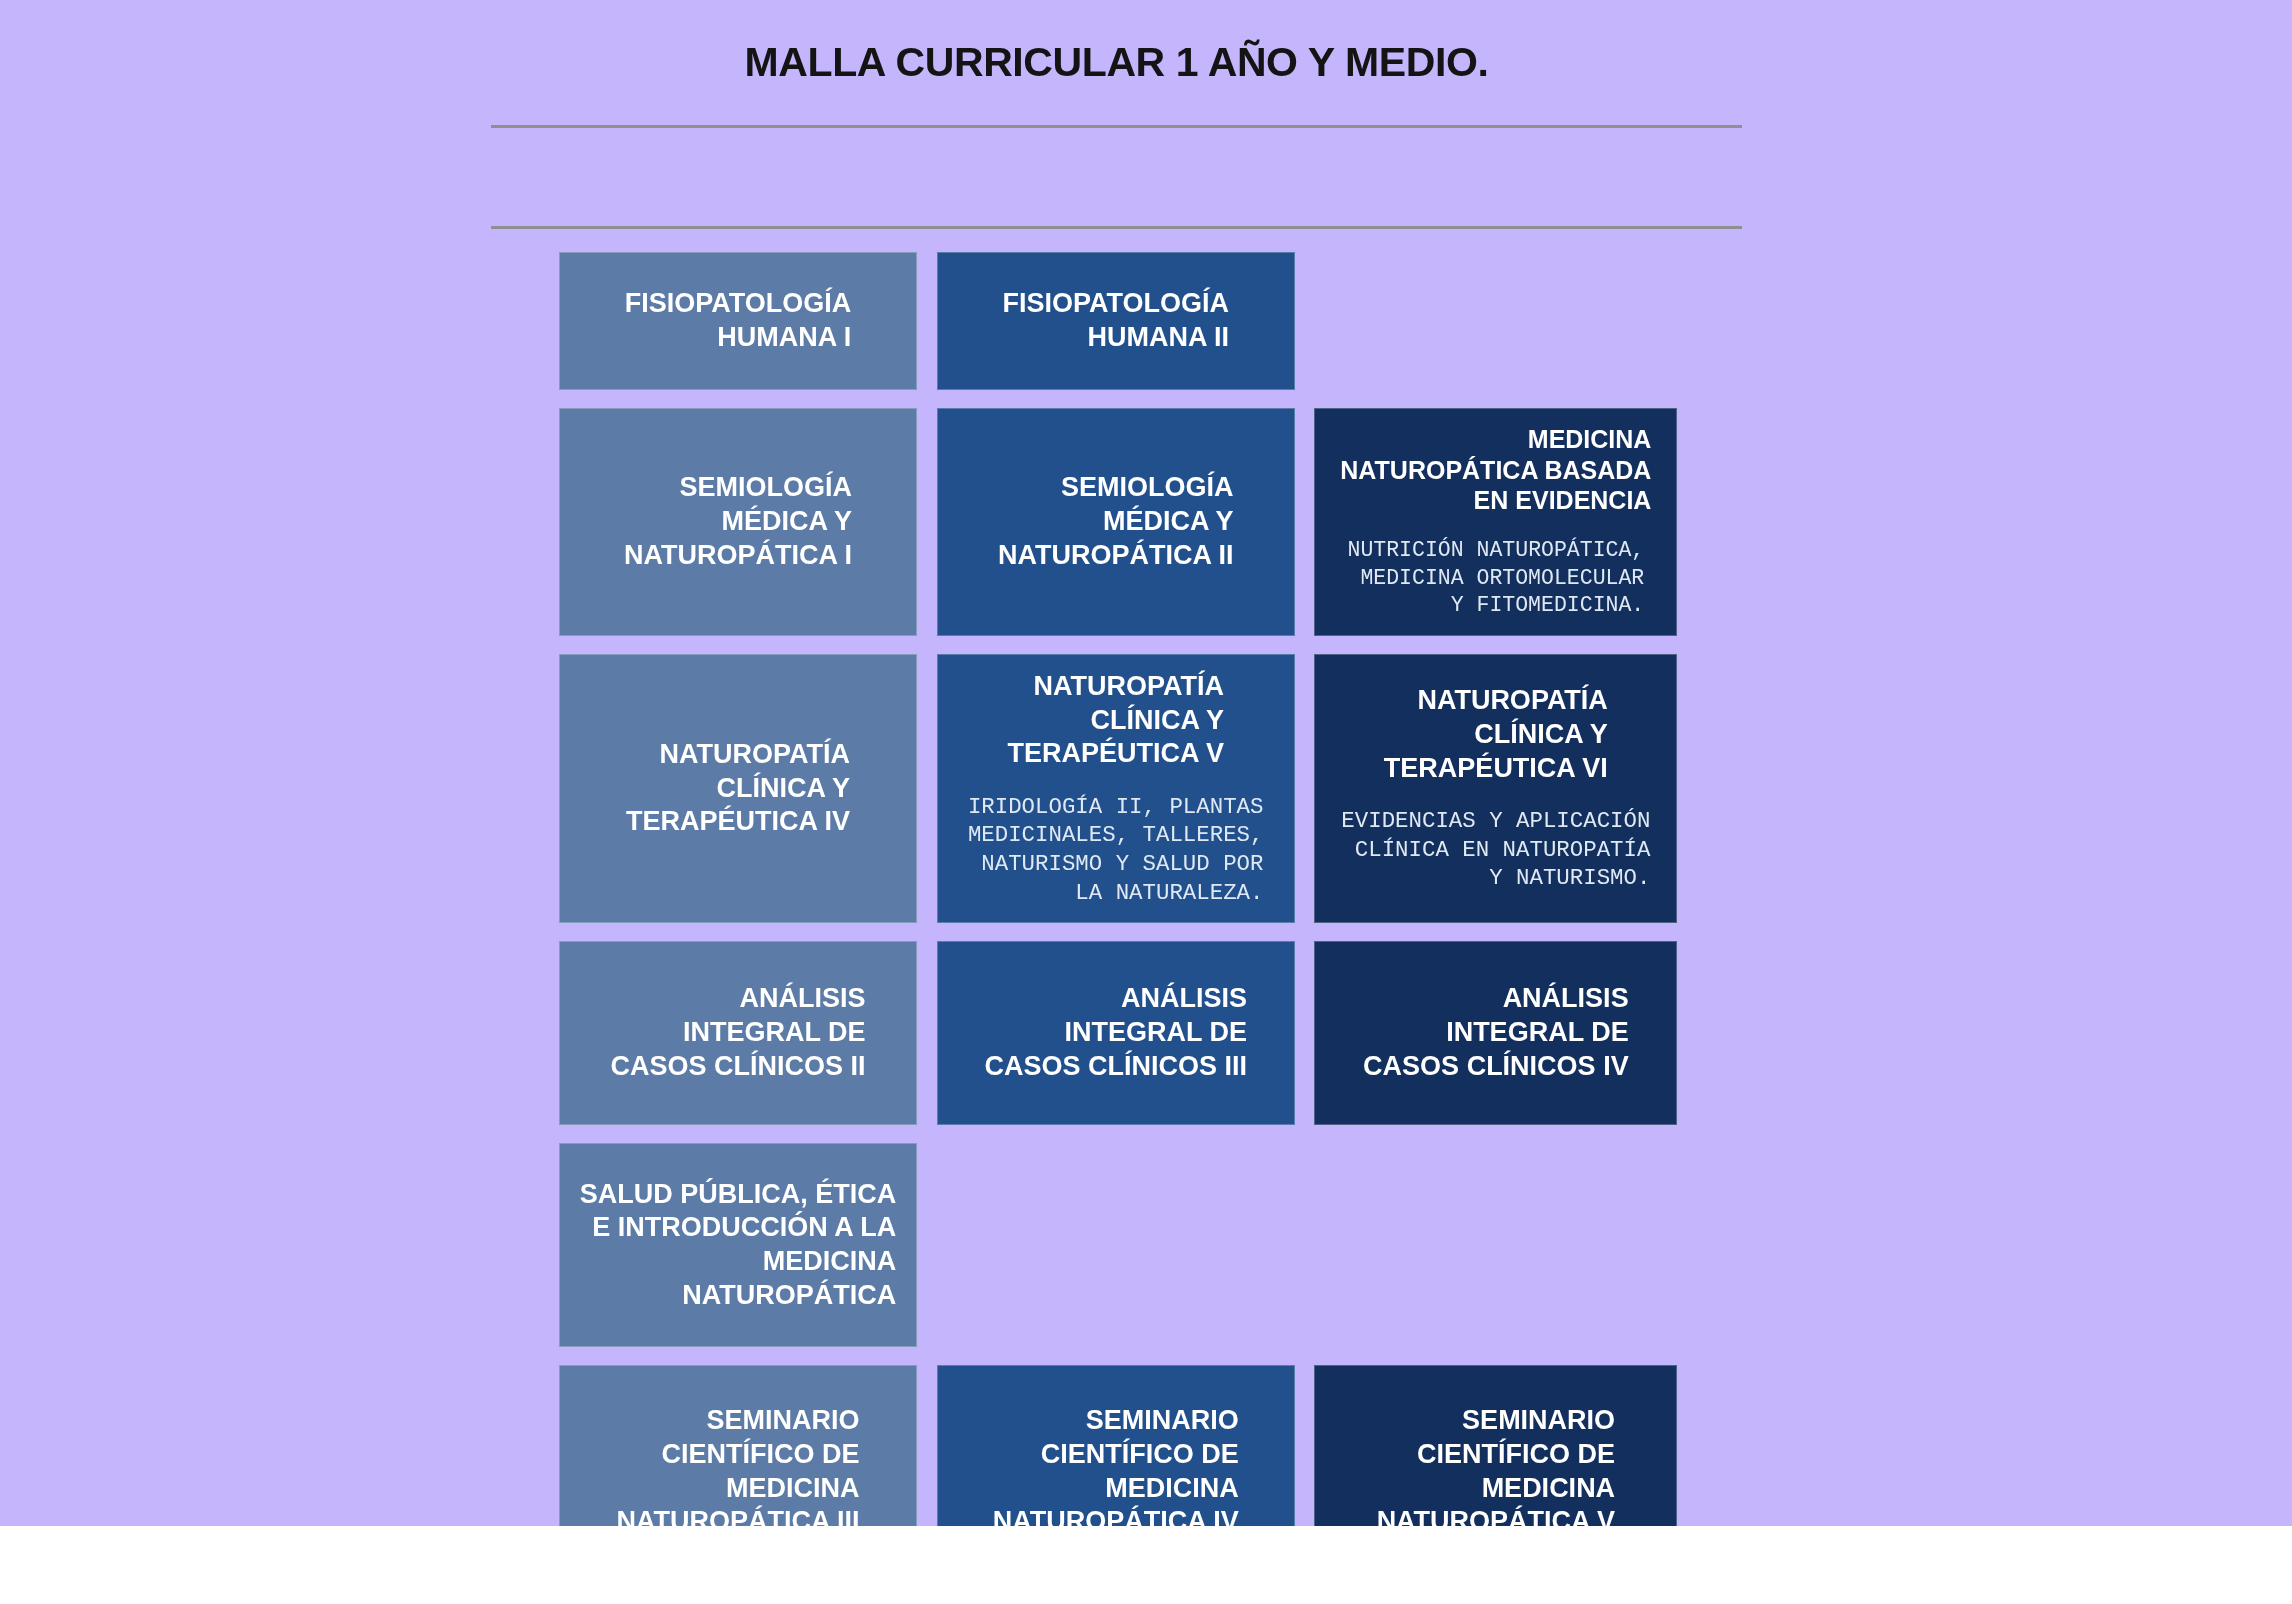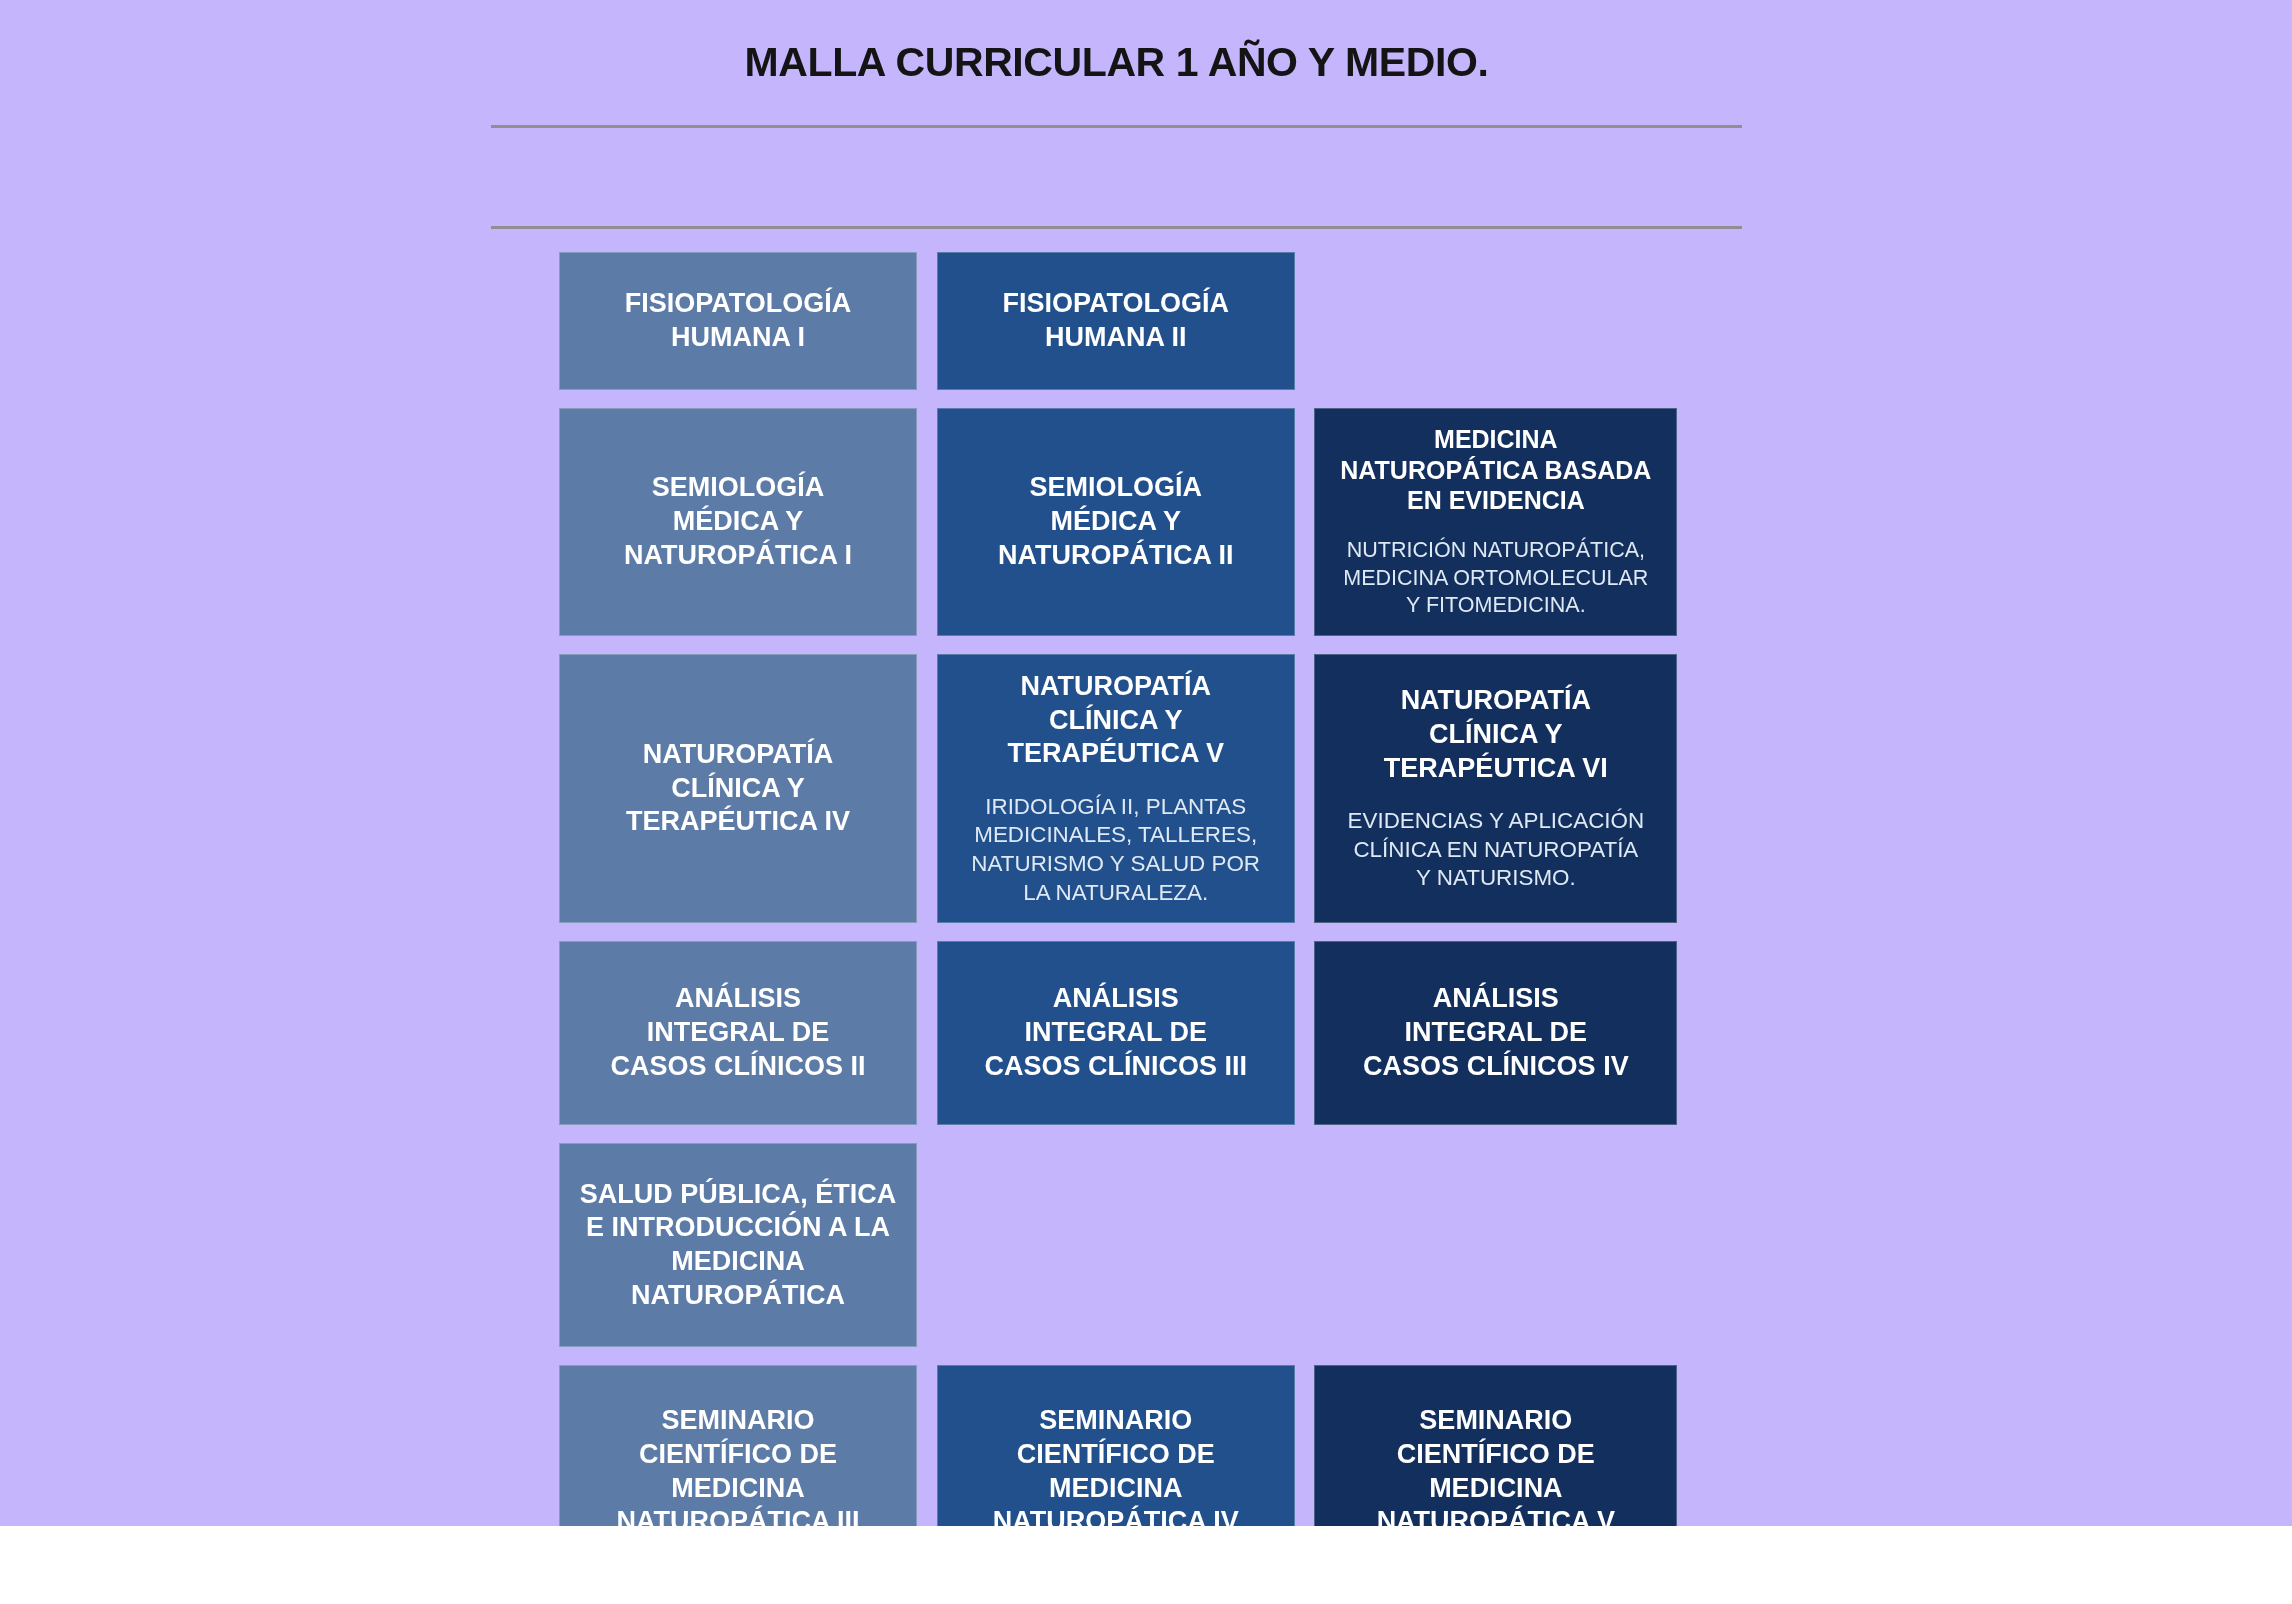--- a/index.html
+++ b/index.html
@@ -52,40 +52,41 @@
     row-gap:18px;
   }
   .box{
     display:flex;
     flex-direction:column;
     align-items:center;
     justify-content:center;
     gap:21.5px;
     padding:9px 16px;
     box-sizing:border-box;
-    text-align:center;
+    text-align:right;
     color:#ffffff;
     border:0.9px solid rgba(255,255,255,0.25);
   }
   .box.c1{ background:var(--col1); }
   .box.c2{ background:var(--col2); }
   .box.c3{ background:var(--col3); }
   .box-title{
     font-size:27px;
     font-weight:bold;
     line-height:1.25;
     white-space:pre-line;
   }
   .box.small .box-title{ font-size:25px; line-height:1.22; }
   .box-sub{
     font-size:22.4px;
     font-weight:normal;
     line-height:1.28;
     color:var(--subtitle-text);
     white-space:pre-line;
+    font-family:Liberation Mono, monospace;
   }
   .box.small .box-sub{ font-size:21.5px; }
   .empty{ background:transparent; }
 </style>
 </head>
 <body>
 
 <div class="canvas">
 
   <div class="page-title">MALLA CURRICULAR 1 AÑO Y MEDIO.</div>

